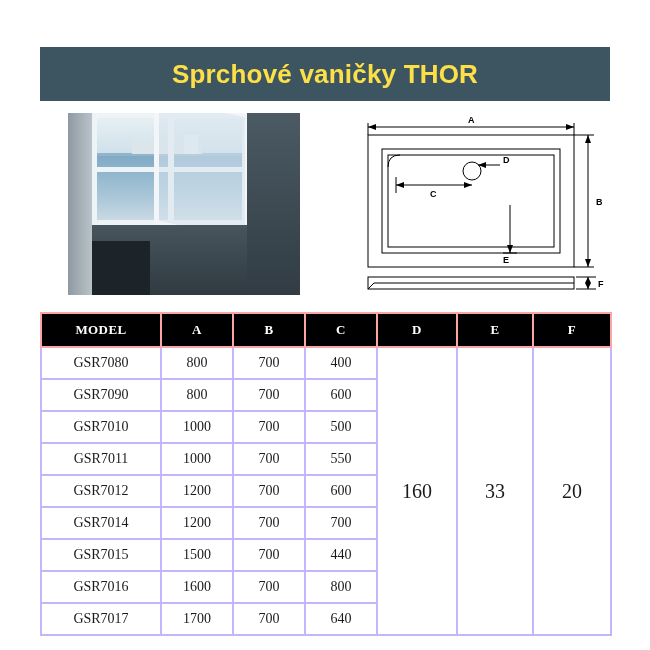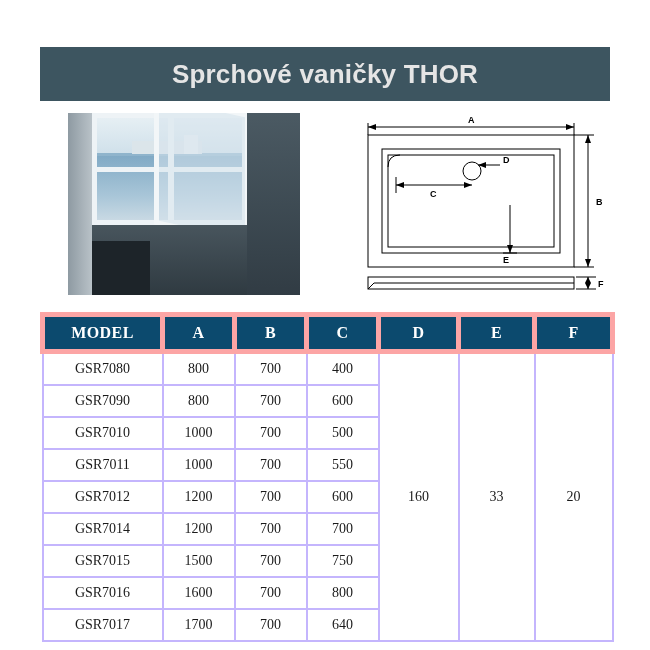--- a/index.html
+++ b/index.html
@@ -26,21 +26,21 @@
     left: 40px;
     top: 47px;
     width: 570px;
     height: 54px;
     background: #3d5560;
     display: flex;
     align-items: center;
     justify-content: center;
   }
   .title-text {
-    color: #e5e5e5;
+    color: #fde047;
     font-family: "Liberation Sans", sans-serif;
     font-weight: bold;
     font-size: 26px;
     letter-spacing: 0.2px;
   }
 
   
   .photo {
     position: absolute;
     left: 68px;
@@ -130,47 +130,47 @@
     left: 40px;
     top: 312px;
     width: 570px;
   }
   table {
     border-collapse: collapse;
     width: 570px;
     table-layout: fixed;
   }
   thead th {
-    background: #0c4a6e;
+    background: #000000;
     color: #ffffff;
     font-family: "Liberation Serif", serif;
     font-weight: bold;
-    font-size: 16px;
+    font-size: 13px;
     height: 30px;
-    border: 5px solid #fca5a5;
+    border: 2px solid #fca5a5;
     letter-spacing: 0.4px;
   }
   tbody td {
     border: 2px solid #c4b5fd;
     height: 28px;
     text-align: center;
     font-size: 14px;
     color: #1a1a1a;
     background: #ffffff;
   }
   td.model { font-size: 14px; }
   col.c-model { width: 120px; }
   col.c-a { width: 72px; }
   col.c-b { width: 72px; }
   col.c-c { width: 72px; }
   col.c-d { width: 80px; }
   col.c-e { width: 76px; }
   col.c-f { width: 78px; }
   .merged {
-    font-size: 14px;
+    font-size: 20px;
     color: #1a1a1a;
     vertical-align: middle;
   }
 </style>
 </head>
 <body>
 
 <div class="page">
 
   <div class="title-bar">
@@ -320,21 +320,21 @@
         <tr>
           <td class="model">GSR7014</td>
           <td>1200</td>
           <td>700</td>
           <td>700</td>
         </tr>
         <tr>
           <td class="model">GSR7015</td>
           <td>1500</td>
           <td>700</td>
-          <td>750</td>
+          <td>440</td>
         </tr>
         <tr>
           <td class="model">GSR7016</td>
           <td>1600</td>
           <td>700</td>
           <td>800</td>
         </tr>
         <tr>
           <td class="model">GSR7017</td>
           <td>1700</td>

